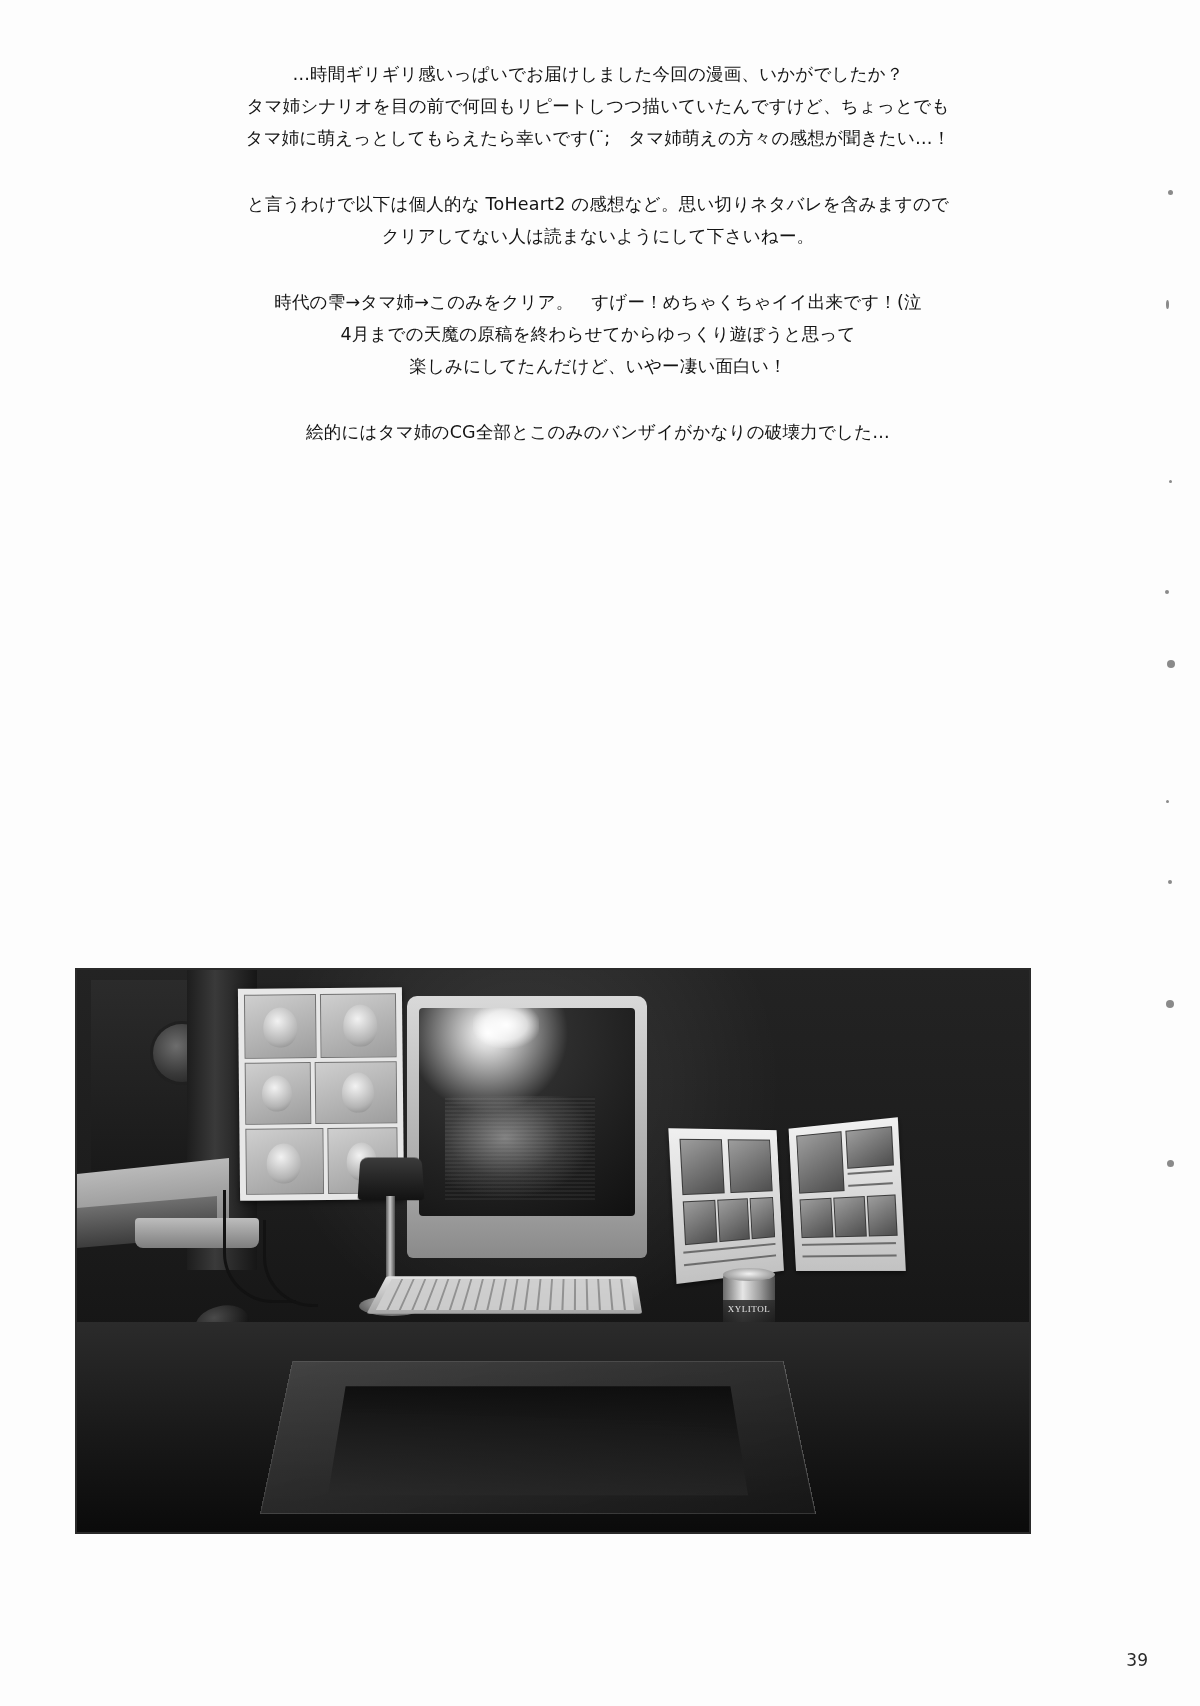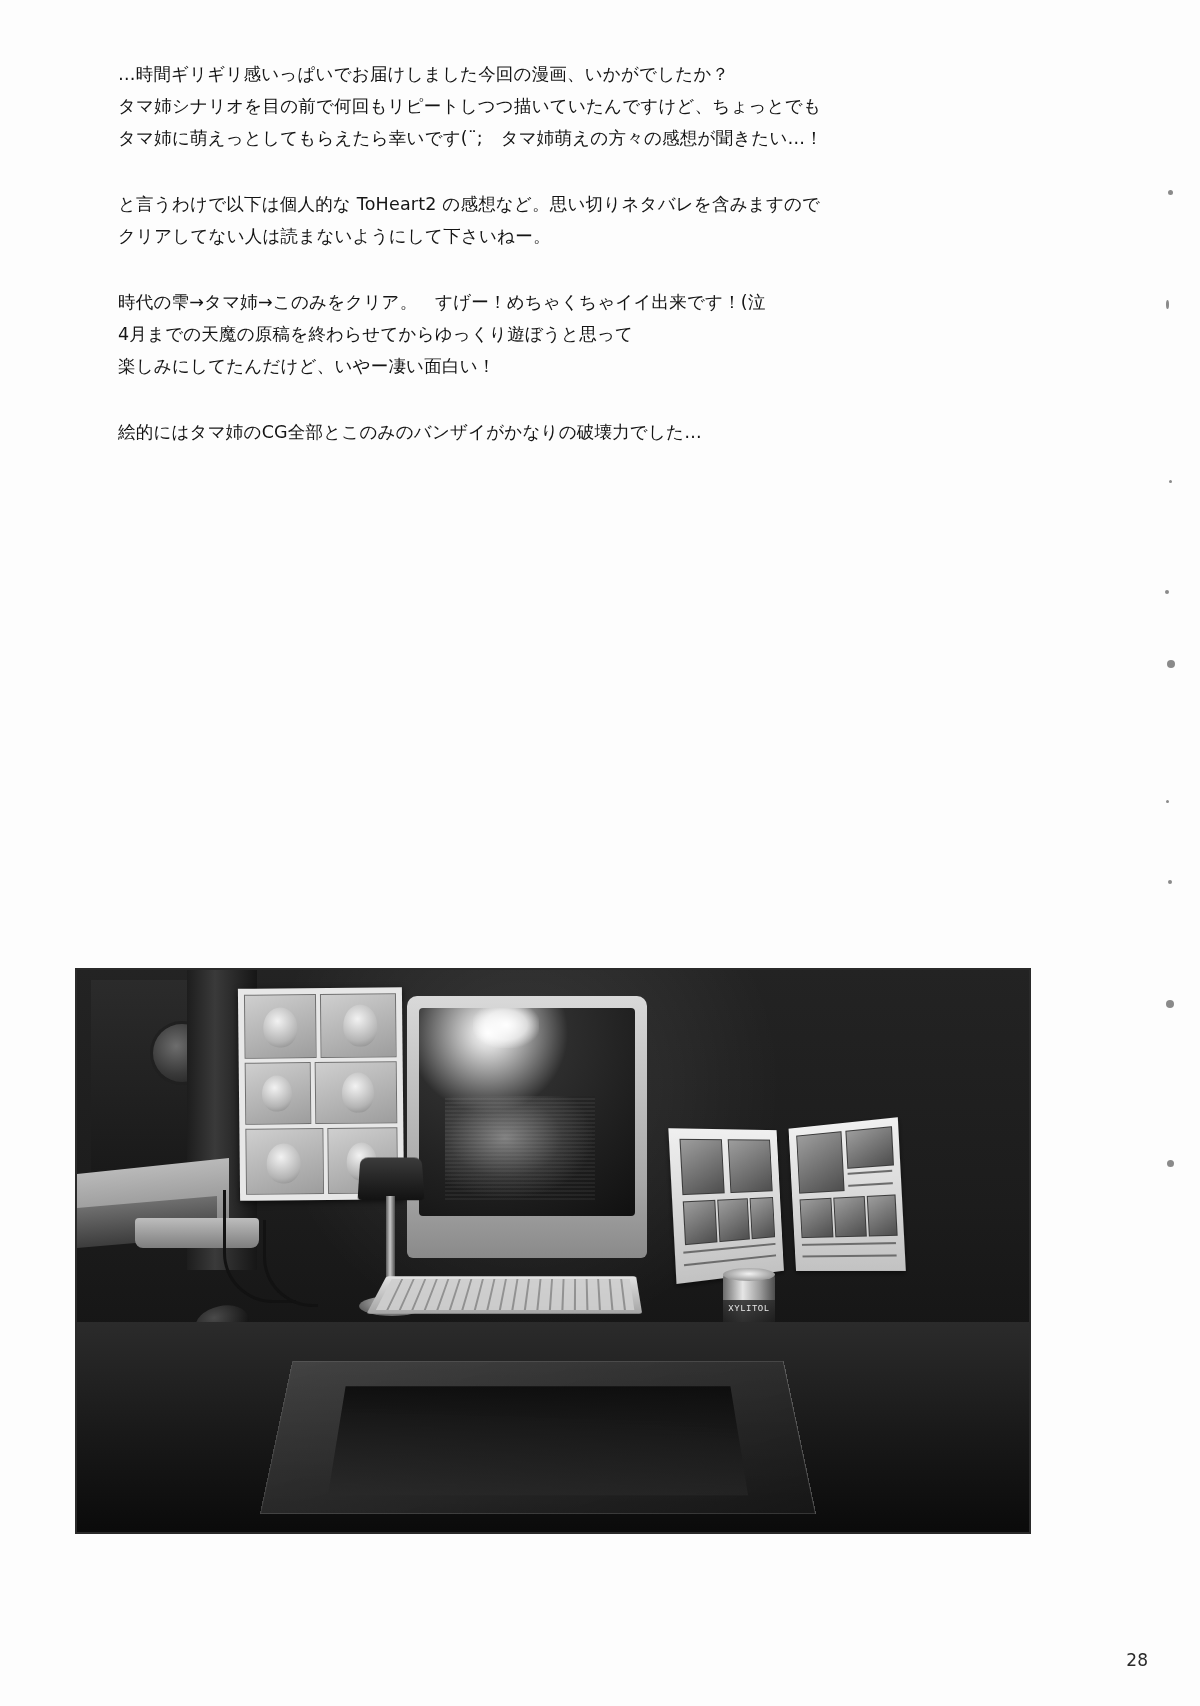--- a/index.html
+++ b/index.html
@@ -45,20 +45,21 @@
   }
 
   .para {
     margin: 0 0 34px 0;
     font-size: 17.5px;
     line-height: 32px;
     letter-spacing: 0.2px;
     color: #141414;
     white-space: pre-line;
     font-family: "DejaVu Sans", "Liberation Sans", sans-serif;
+    text-align: center;
   }
   .para:last-child { margin-bottom: 0; }
 
   .photo-frame {
     position: absolute;
     left: 75px;
     top: 968px;
     width: 952px;
     height: 562px;
     border: 2px solid #2a2a2a;
@@ -229,21 +230,21 @@
     position: absolute; left: 646px; top: 330px; width: 52px; height: 22px;
     background: linear-gradient(180deg, #2c2c2c, #171717);
     opacity: 0.88;
   }
   .can-text {
     position: absolute; left: 648px; top: 334px; width: 48px;
     text-align: center;
     color: #e8e8e8;
     font-size: 9px;
     letter-spacing: 0.5px;
-    font-family: Liberation Mono, monospace;
+    font-family: Liberation Serif, serif;
   }
 
   
   .desk {
     position: absolute; left: 0; top: 352px; width: 952px; height: 208px;
     background: linear-gradient(180deg, #2b2b2b 0%, #1a1a1a 50%, #0b0b0b 100%);
   }
   .glass {
     position: absolute; left: 200px; top: 378px; width: 520px; height: 168px;
     background: linear-gradient(160deg, rgba(90,90,90,0.55), rgba(25,25,25,0.7));
@@ -383,14 +384,14 @@
       </div>
       <div class="mouse"></div>
 
       <div class="desk"></div>
       <div class="glass">
         <div class="glass-inner"></div>
       </div>
     </div>
   </div>
 
-  <div class="page-number">28</div>
+  <div class="page-number">39</div>
 </div>
 
 </body></html>

